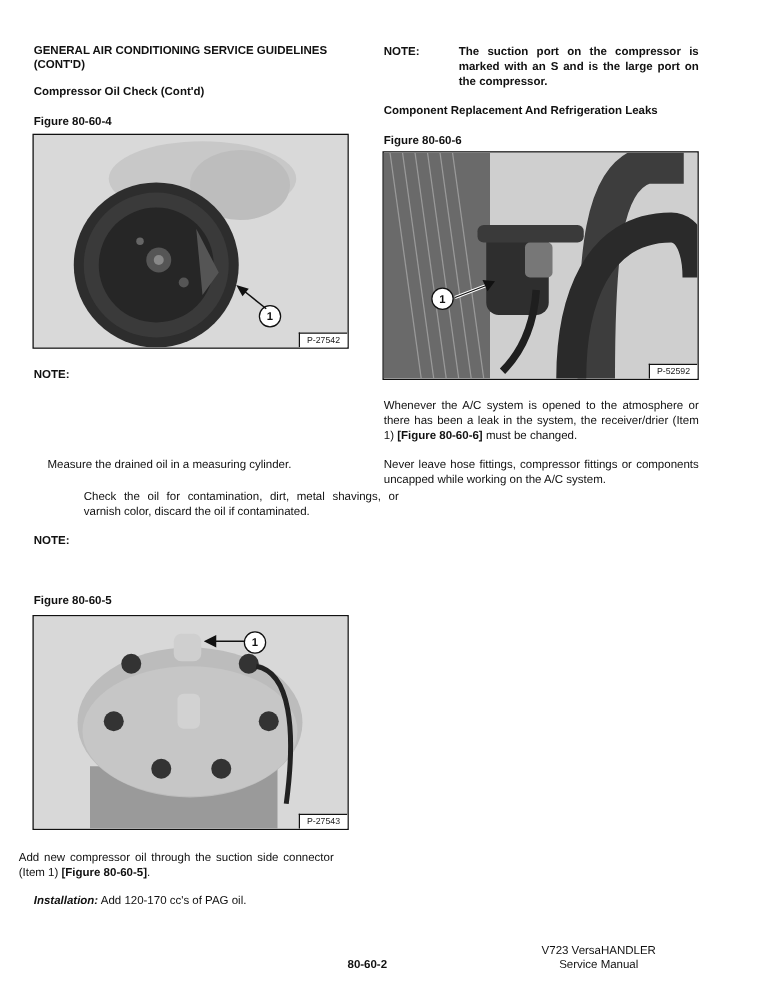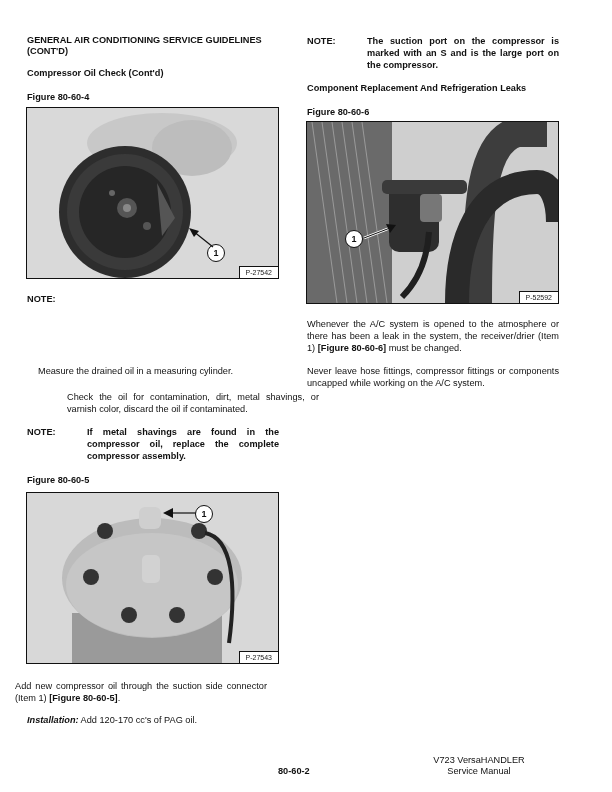--- a/index.html
+++ b/index.html
@@ -50,21 +50,20 @@
 
 <div class="abs note" style="left:27px; top:293px; width:252px;">
   <span class="lbl">NOTE:</span>
 </div>
 
 <div class="abs para" style="left:38px; top:365px; width:252px;">Measure the drained oil in a measuring cylinder.</div>
 <div class="abs para" style="left:27px; top:391px; width:252px;margin-left:40px;">Check the oil for contamination, dirt, metal shavings, or varnish color, discard the oil if contaminated.</div>
 
 <div class="abs note" style="left:27px; top:426px; width:252px;">
   <span class="lbl">NOTE:</span>
-  <span class="txt">If metal shavings are found in the compressor oil, replace the complete compressor assembly.</span>
 </div>
 
 <div class="abs h-bold" style="left:27px; top:474px;">Figure 80-60-5</div>
 
 <div class="fig" style="left:26px; top:492px; width:251px; height:170px;">
   <svg viewBox="0 0 251 170">
     <rect width="251" height="170" fill="#d8d8d8"></rect>
     <rect x="45" y="120" width="150" height="50" fill="#9a9a9a"></rect>
     <ellipse cx="125" cy="85" rx="90" ry="60" fill="#bcbcbc"></ellipse>
     <ellipse cx="125" cy="92" rx="86" ry="52" fill="#c6c6c6"></ellipse>

